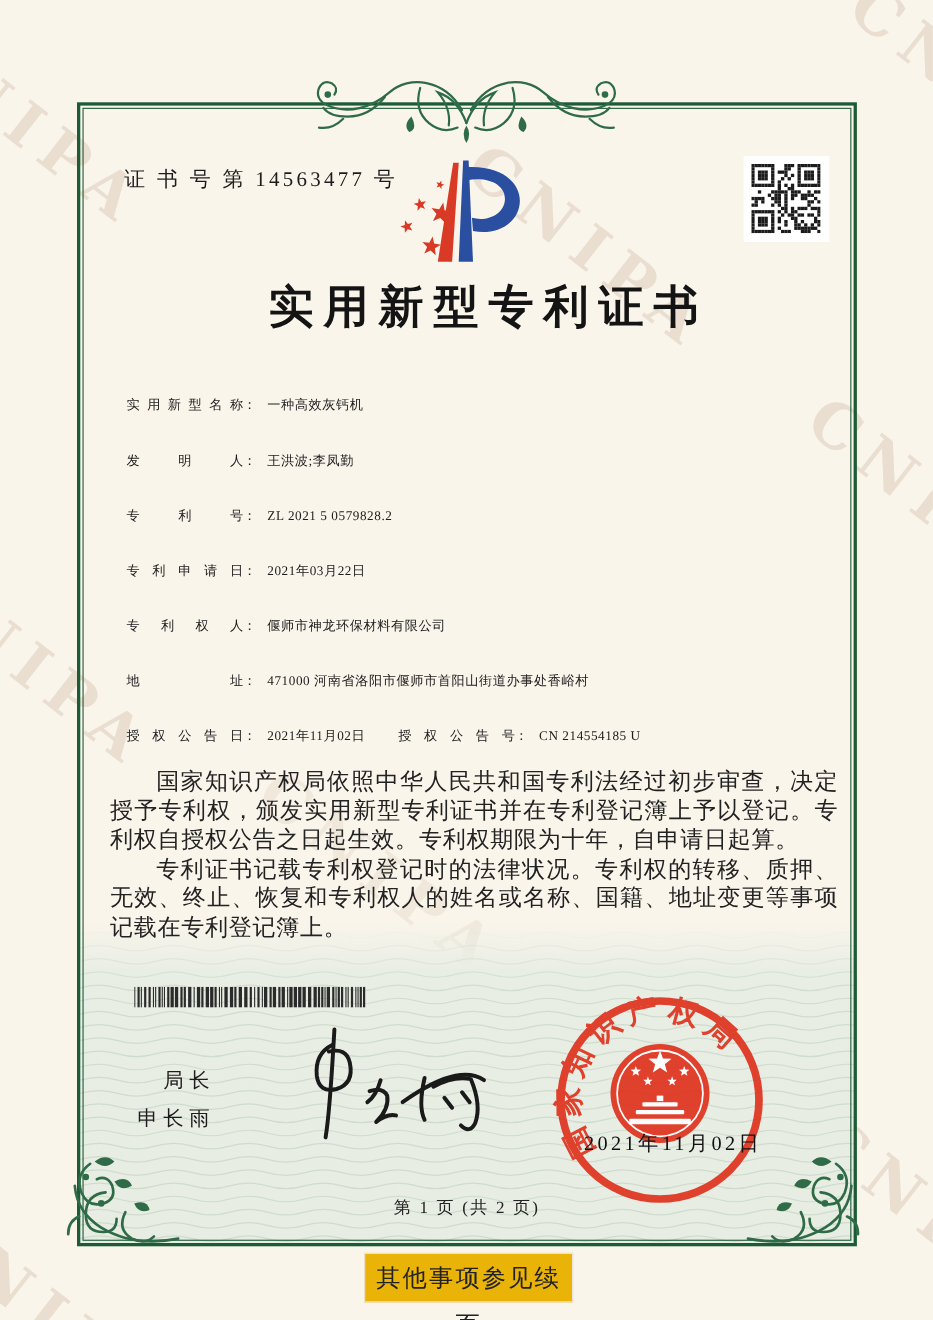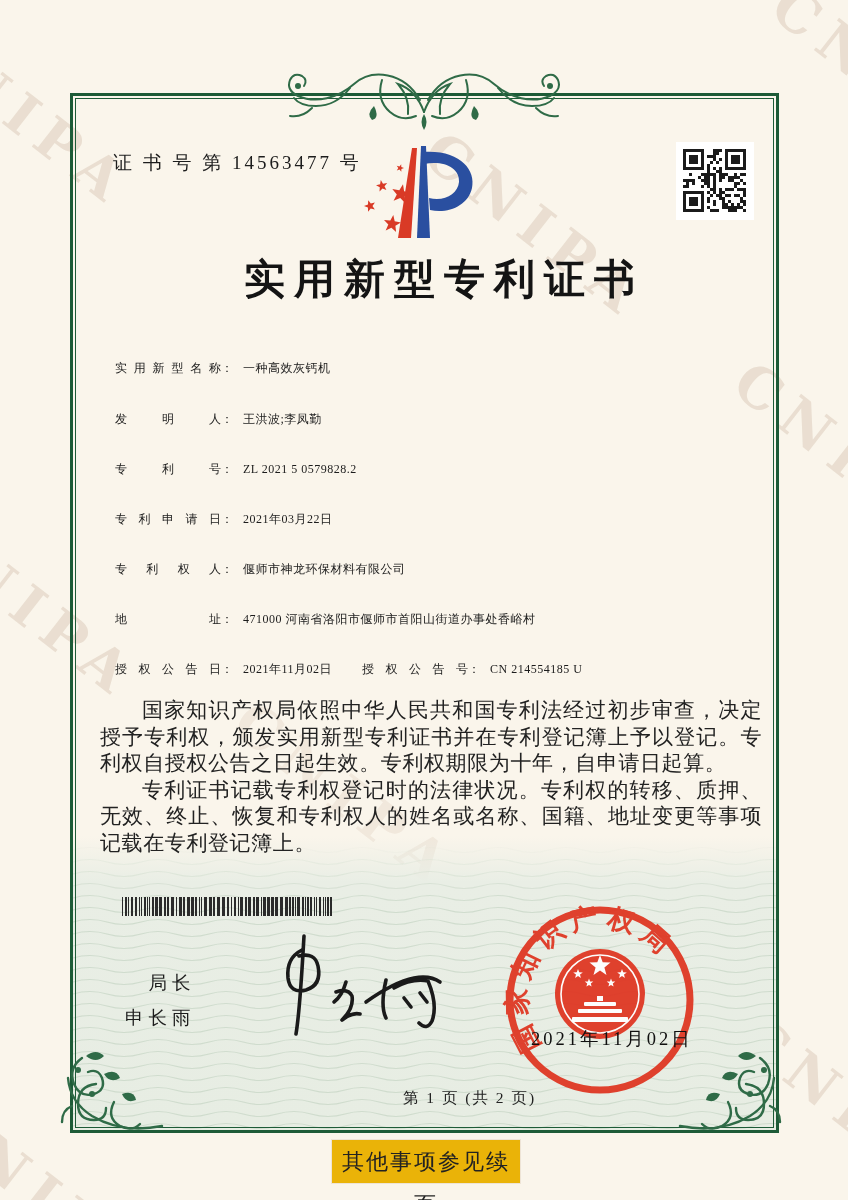--- a/index.html
+++ b/index.html
@@ -54,21 +54,21 @@
   .barcode{position:absolute;left:122px;top:897px;z-index:5;}
   .director{position:absolute;left:125px;top:966px;z-index:5;font-size:18.5px;letter-spacing:5px;line-height:35px;text-align:right;}
   .signature{position:absolute;left:262px;top:930px;z-index:6;}
   .seal{position:absolute;left:498px;top:898px;z-index:5;}
   .sealdate{
     position:absolute;left:531px;top:1026px;z-index:7;font-size:18.5px;
     letter-spacing:3px;color:#101010;white-space:nowrap;
   }
   .pagenum{
     position:absolute;left:70px;top:1088px;width:709px;text-align:center;z-index:5;
-    font-size:15.5px;letter-spacing:2px;color:#222;padding-left:45px;
+    font-size:15.5px;letter-spacing:2px;color:#222;
   }
   .footnote{
     position:absolute;left:331px;top:1139px;width:188px;height:43px;z-index:5;
     background:#eab308;border:1px solid #eee4d6;text-align:center;line-height:43px;
     font-size:22px;letter-spacing:2px;color:#222;
   }
 </style>
 </head>
 <body>
 

